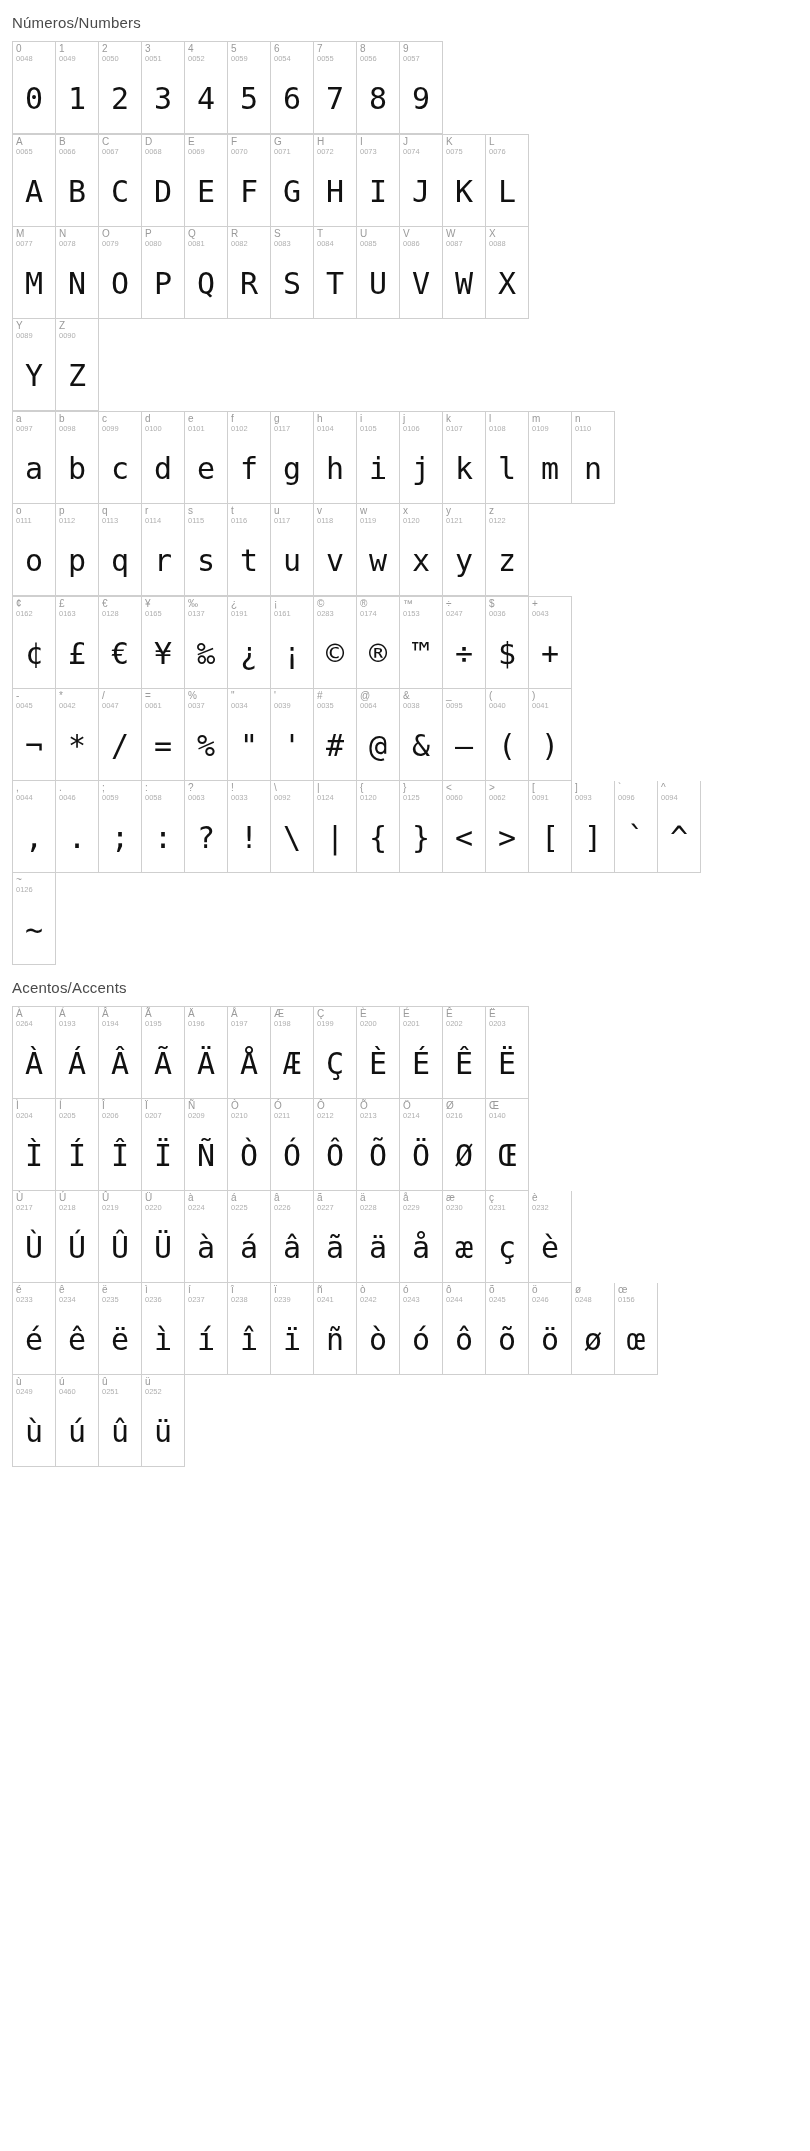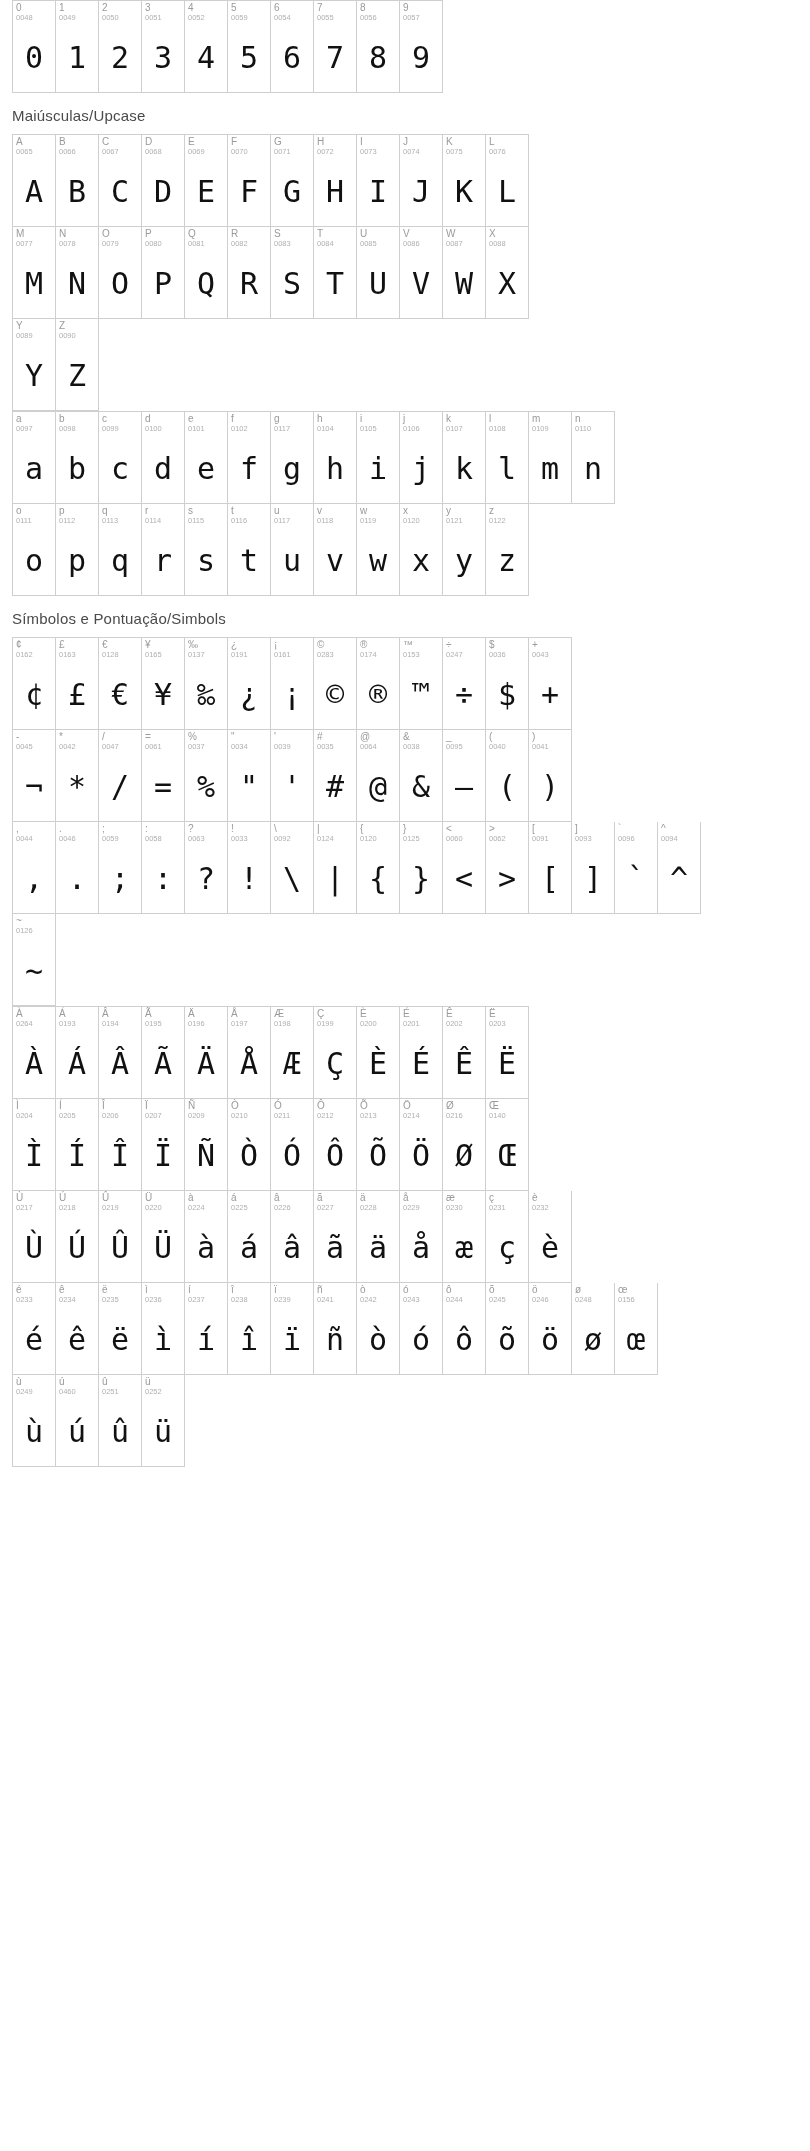--- a/index.html
+++ b/index.html
@@ -79,20 +79,21 @@
     color: #111111;
     line-height: 1;
   }
 </style>
 </head>
 <body>
 
 <div class="page">
   <div id="sections-root">
       <div class="section">
+        <div class="section-title">Números/Numbers</div>
         <div class="grid-wrap">
           <div class="row">
             <div class="cell">
               <div class="char-label">0</div>
               <div class="code-label">0048</div>
               <div class="glyph">0</div>
             </div>
             <div class="cell">
               <div class="char-label">1</div>
               <div class="code-label">0049</div>
@@ -130,169 +131,168 @@
             </div>
             <div class="cell">
               <div class="char-label">8</div>
               <div class="code-label">0056</div>
               <div class="glyph">8</div>
             </div>
             <div class="cell">
               <div class="char-label">9</div>
               <div class="code-label">0057</div>
               <div class="glyph">9</div>
-            </div>
-          </div>
-        </div>
-      </div>
-      <div class="section">
-        <div class="section-title">Maiúsculas/Upcase</div>
-        <div class="grid-wrap">
-          <div class="row">
-            <div class="cell">
-              <div class="char-label">A</div>
-              <div class="code-label">0065</div>
-              <div class="glyph">A</div>
-            </div>
-            <div class="cell">
-              <div class="char-label">B</div>
-              <div class="code-label">0066</div>
-              <div class="glyph">B</div>
-            </div>
-            <div class="cell">
-              <div class="char-label">C</div>
-              <div class="code-label">0067</div>
-              <div class="glyph">C</div>
-            </div>
-            <div class="cell">
-              <div class="char-label">D</div>
-              <div class="code-label">0068</div>
-              <div class="glyph">D</div>
-            </div>
-            <div class="cell">
-              <div class="char-label">E</div>
-              <div class="code-label">0069</div>
-              <div class="glyph">E</div>
-            </div>
-            <div class="cell">
-              <div class="char-label">F</div>
-              <div class="code-label">0070</div>
-              <div class="glyph">F</div>
-            </div>
-            <div class="cell">
-              <div class="char-label">G</div>
-              <div class="code-label">0071</div>
-              <div class="glyph">G</div>
-            </div>
-            <div class="cell">
-              <div class="char-label">H</div>
-              <div class="code-label">0072</div>
-              <div class="glyph">H</div>
-            </div>
-            <div class="cell">
-              <div class="char-label">I</div>
-              <div class="code-label">0073</div>
-              <div class="glyph">I</div>
-            </div>
-            <div class="cell">
-              <div class="char-label">J</div>
-              <div class="code-label">0074</div>
-              <div class="glyph">J</div>
-            </div>
-            <div class="cell">
-              <div class="char-label">K</div>
-              <div class="code-label">0075</div>
-              <div class="glyph">K</div>
-            </div>
-            <div class="cell">
-              <div class="char-label">L</div>
-              <div class="code-label">0076</div>
-              <div class="glyph">L</div>
-            </div>
-          </div>
-          <div class="row nb">
-            <div class="cell">
-              <div class="char-label">M</div>
-              <div class="code-label">0077</div>
-              <div class="glyph">M</div>
-            </div>
-            <div class="cell">
-              <div class="char-label">N</div>
-              <div class="code-label">0078</div>
-              <div class="glyph">N</div>
-            </div>
-            <div class="cell">
-              <div class="char-label">O</div>
-              <div class="code-label">0079</div>
-              <div class="glyph">O</div>
-            </div>
-            <div class="cell">
-              <div class="char-label">P</div>
-              <div class="code-label">0080</div>
-              <div class="glyph">P</div>
-            </div>
-            <div class="cell">
-              <div class="char-label">Q</div>
-              <div class="code-label">0081</div>
-              <div class="glyph">Q</div>
-            </div>
-            <div class="cell">
-              <div class="char-label">R</div>
-              <div class="code-label">0082</div>
-              <div class="glyph">R</div>
-            </div>
-            <div class="cell">
-              <div class="char-label">S</div>
-              <div class="code-label">0083</div>
-              <div class="glyph">S</div>
-            </div>
-            <div class="cell">
-              <div class="char-label">T</div>
-              <div class="code-label">0084</div>
-              <div class="glyph">T</div>
-            </div>
-            <div class="cell">
-              <div class="char-label">U</div>
-              <div class="code-label">0085</div>
-              <div class="glyph">U</div>
-            </div>
-            <div class="cell">
-              <div class="char-label">V</div>
-              <div class="code-label">0086</div>
-              <div class="glyph">V</div>
-            </div>
-            <div class="cell">
-              <div class="char-label">W</div>
-              <div class="code-label">0087</div>
-              <div class="glyph">W</div>
-            </div>
-            <div class="cell">
-              <div class="char-label">X</div>
-              <div class="code-label">0088</div>
-              <div class="glyph">X</div>
-            </div>
-          </div>
-          <div class="row nb">
-            <div class="cell">
-              <div class="char-label">Y</div>
-              <div class="code-label">0089</div>
-              <div class="glyph">Y</div>
-            </div>
-            <div class="cell">
-              <div class="char-label">Z</div>
-              <div class="code-label">0090</div>
-              <div class="glyph">Z</div>
             </div>
           </div>
         </div>
       </div>
       <div class="section">
         <div class="grid-wrap">
           <div class="row">
             <div class="cell">
+              <div class="char-label">A</div>
+              <div class="code-label">0065</div>
+              <div class="glyph">A</div>
+            </div>
+            <div class="cell">
+              <div class="char-label">B</div>
+              <div class="code-label">0066</div>
+              <div class="glyph">B</div>
+            </div>
+            <div class="cell">
+              <div class="char-label">C</div>
+              <div class="code-label">0067</div>
+              <div class="glyph">C</div>
+            </div>
+            <div class="cell">
+              <div class="char-label">D</div>
+              <div class="code-label">0068</div>
+              <div class="glyph">D</div>
+            </div>
+            <div class="cell">
+              <div class="char-label">E</div>
+              <div class="code-label">0069</div>
+              <div class="glyph">E</div>
+            </div>
+            <div class="cell">
+              <div class="char-label">F</div>
+              <div class="code-label">0070</div>
+              <div class="glyph">F</div>
+            </div>
+            <div class="cell">
+              <div class="char-label">G</div>
+              <div class="code-label">0071</div>
+              <div class="glyph">G</div>
+            </div>
+            <div class="cell">
+              <div class="char-label">H</div>
+              <div class="code-label">0072</div>
+              <div class="glyph">H</div>
+            </div>
+            <div class="cell">
+              <div class="char-label">I</div>
+              <div class="code-label">0073</div>
+              <div class="glyph">I</div>
+            </div>
+            <div class="cell">
+              <div class="char-label">J</div>
+              <div class="code-label">0074</div>
+              <div class="glyph">J</div>
+            </div>
+            <div class="cell">
+              <div class="char-label">K</div>
+              <div class="code-label">0075</div>
+              <div class="glyph">K</div>
+            </div>
+            <div class="cell">
+              <div class="char-label">L</div>
+              <div class="code-label">0076</div>
+              <div class="glyph">L</div>
+            </div>
+          </div>
+          <div class="row nb">
+            <div class="cell">
+              <div class="char-label">M</div>
+              <div class="code-label">0077</div>
+              <div class="glyph">M</div>
+            </div>
+            <div class="cell">
+              <div class="char-label">N</div>
+              <div class="code-label">0078</div>
+              <div class="glyph">N</div>
+            </div>
+            <div class="cell">
+              <div class="char-label">O</div>
+              <div class="code-label">0079</div>
+              <div class="glyph">O</div>
+            </div>
+            <div class="cell">
+              <div class="char-label">P</div>
+              <div class="code-label">0080</div>
+              <div class="glyph">P</div>
+            </div>
+            <div class="cell">
+              <div class="char-label">Q</div>
+              <div class="code-label">0081</div>
+              <div class="glyph">Q</div>
+            </div>
+            <div class="cell">
+              <div class="char-label">R</div>
+              <div class="code-label">0082</div>
+              <div class="glyph">R</div>
+            </div>
+            <div class="cell">
+              <div class="char-label">S</div>
+              <div class="code-label">0083</div>
+              <div class="glyph">S</div>
+            </div>
+            <div class="cell">
+              <div class="char-label">T</div>
+              <div class="code-label">0084</div>
+              <div class="glyph">T</div>
+            </div>
+            <div class="cell">
+              <div class="char-label">U</div>
+              <div class="code-label">0085</div>
+              <div class="glyph">U</div>
+            </div>
+            <div class="cell">
+              <div class="char-label">V</div>
+              <div class="code-label">0086</div>
+              <div class="glyph">V</div>
+            </div>
+            <div class="cell">
+              <div class="char-label">W</div>
+              <div class="code-label">0087</div>
+              <div class="glyph">W</div>
+            </div>
+            <div class="cell">
+              <div class="char-label">X</div>
+              <div class="code-label">0088</div>
+              <div class="glyph">X</div>
+            </div>
+          </div>
+          <div class="row nb">
+            <div class="cell">
+              <div class="char-label">Y</div>
+              <div class="code-label">0089</div>
+              <div class="glyph">Y</div>
+            </div>
+            <div class="cell">
+              <div class="char-label">Z</div>
+              <div class="code-label">0090</div>
+              <div class="glyph">Z</div>
+            </div>
+          </div>
+        </div>
+      </div>
+      <div class="section">
+        <div class="grid-wrap">
+          <div class="row">
+            <div class="cell">
               <div class="char-label">a</div>
               <div class="code-label">0097</div>
               <div class="glyph">a</div>
             </div>
             <div class="cell">
               <div class="char-label">b</div>
               <div class="code-label">0098</div>
               <div class="glyph">b</div>
             </div>
             <div class="cell">
@@ -414,21 +414,20 @@
             </div>
             <div class="cell">
               <div class="char-label">z</div>
               <div class="code-label">0122</div>
               <div class="glyph">z</div>
             </div>
           </div>
         </div>
       </div>
       <div class="section">
-        <div class="section-title">Símbolos e Pontuação/Simbols</div>
         <div class="grid-wrap">
           <div class="row">
             <div class="cell">
               <div class="char-label">¢</div>
               <div class="code-label">0162</div>
               <div class="glyph">¢</div>
             </div>
             <div class="cell">
               <div class="char-label">£</div>
               <div class="code-label">0163</div>
@@ -642,20 +641,21 @@
           <div class="row nb">
             <div class="cell">
               <div class="char-label">~</div>
               <div class="code-label">0126</div>
               <div class="glyph">~</div>
             </div>
           </div>
         </div>
       </div>
       <div class="section">
+        <div class="section-title">Acentos/Accents</div>
         <div class="grid-wrap">
           <div class="row">
             <div class="cell">
               <div class="char-label">À</div>
               <div class="code-label">0264</div>
               <div class="glyph">À</div>
             </div>
             <div class="cell">
               <div class="char-label">Á</div>
               <div class="code-label">0193</div>

